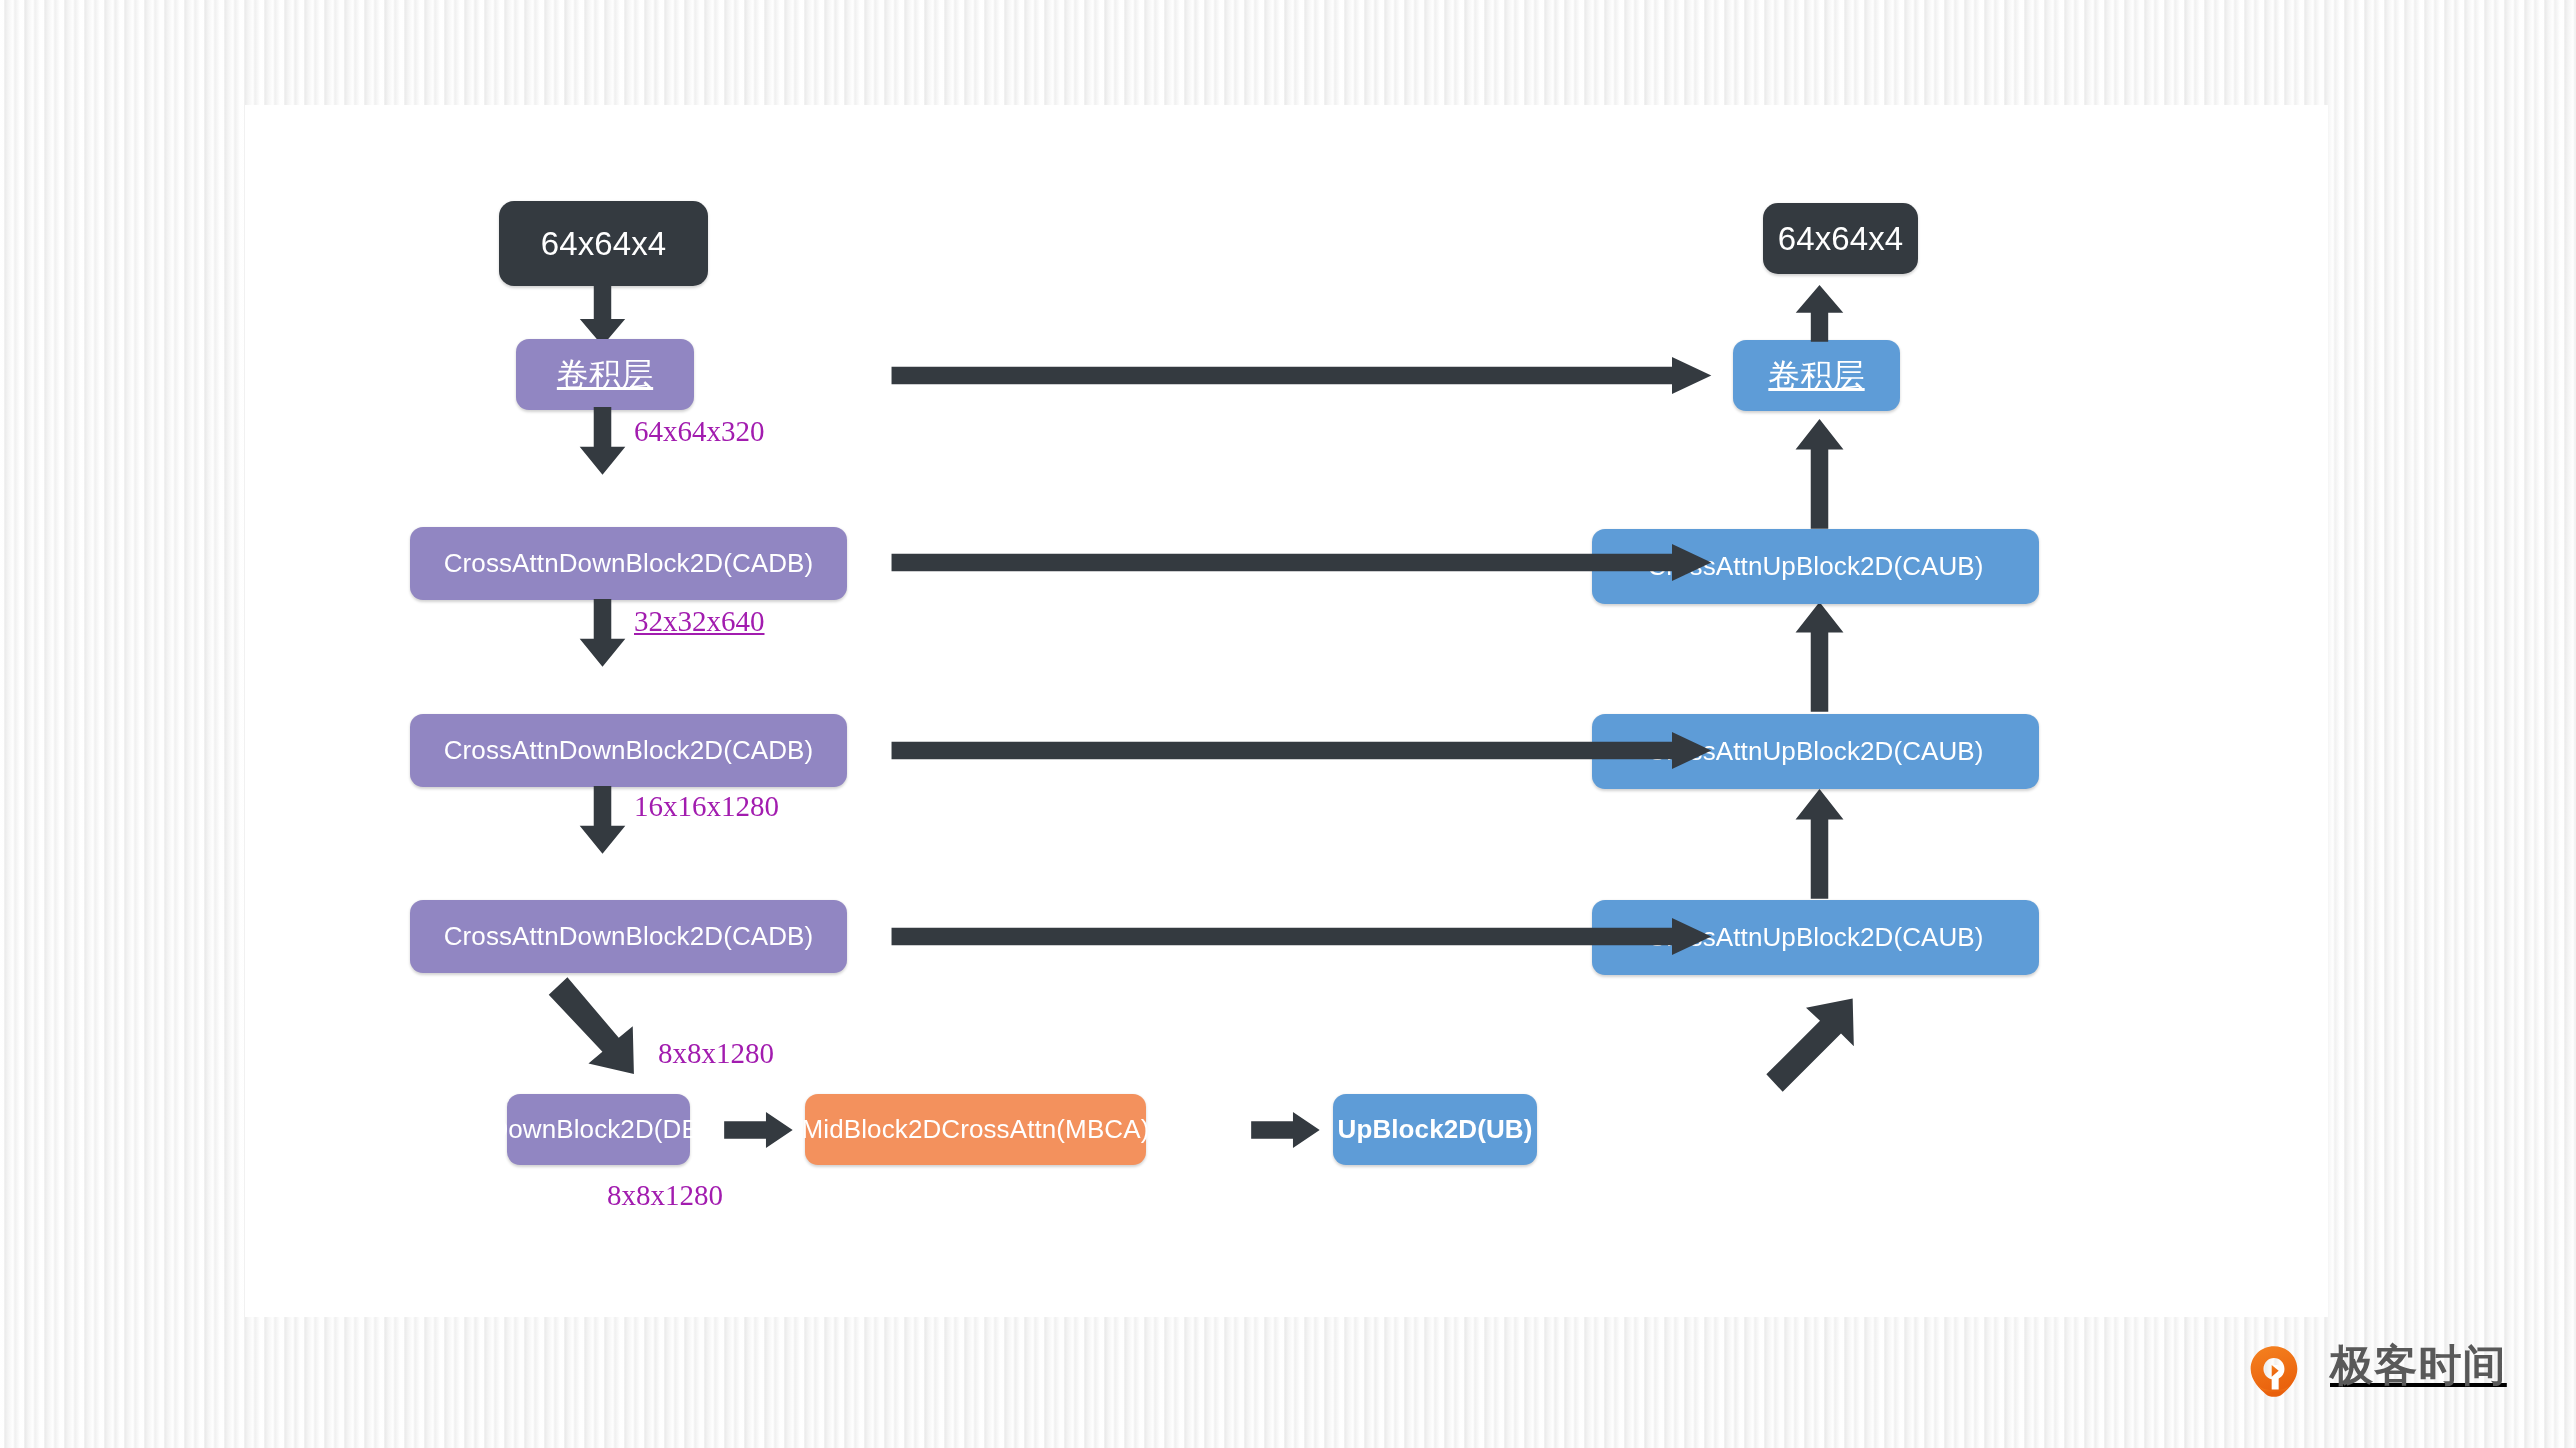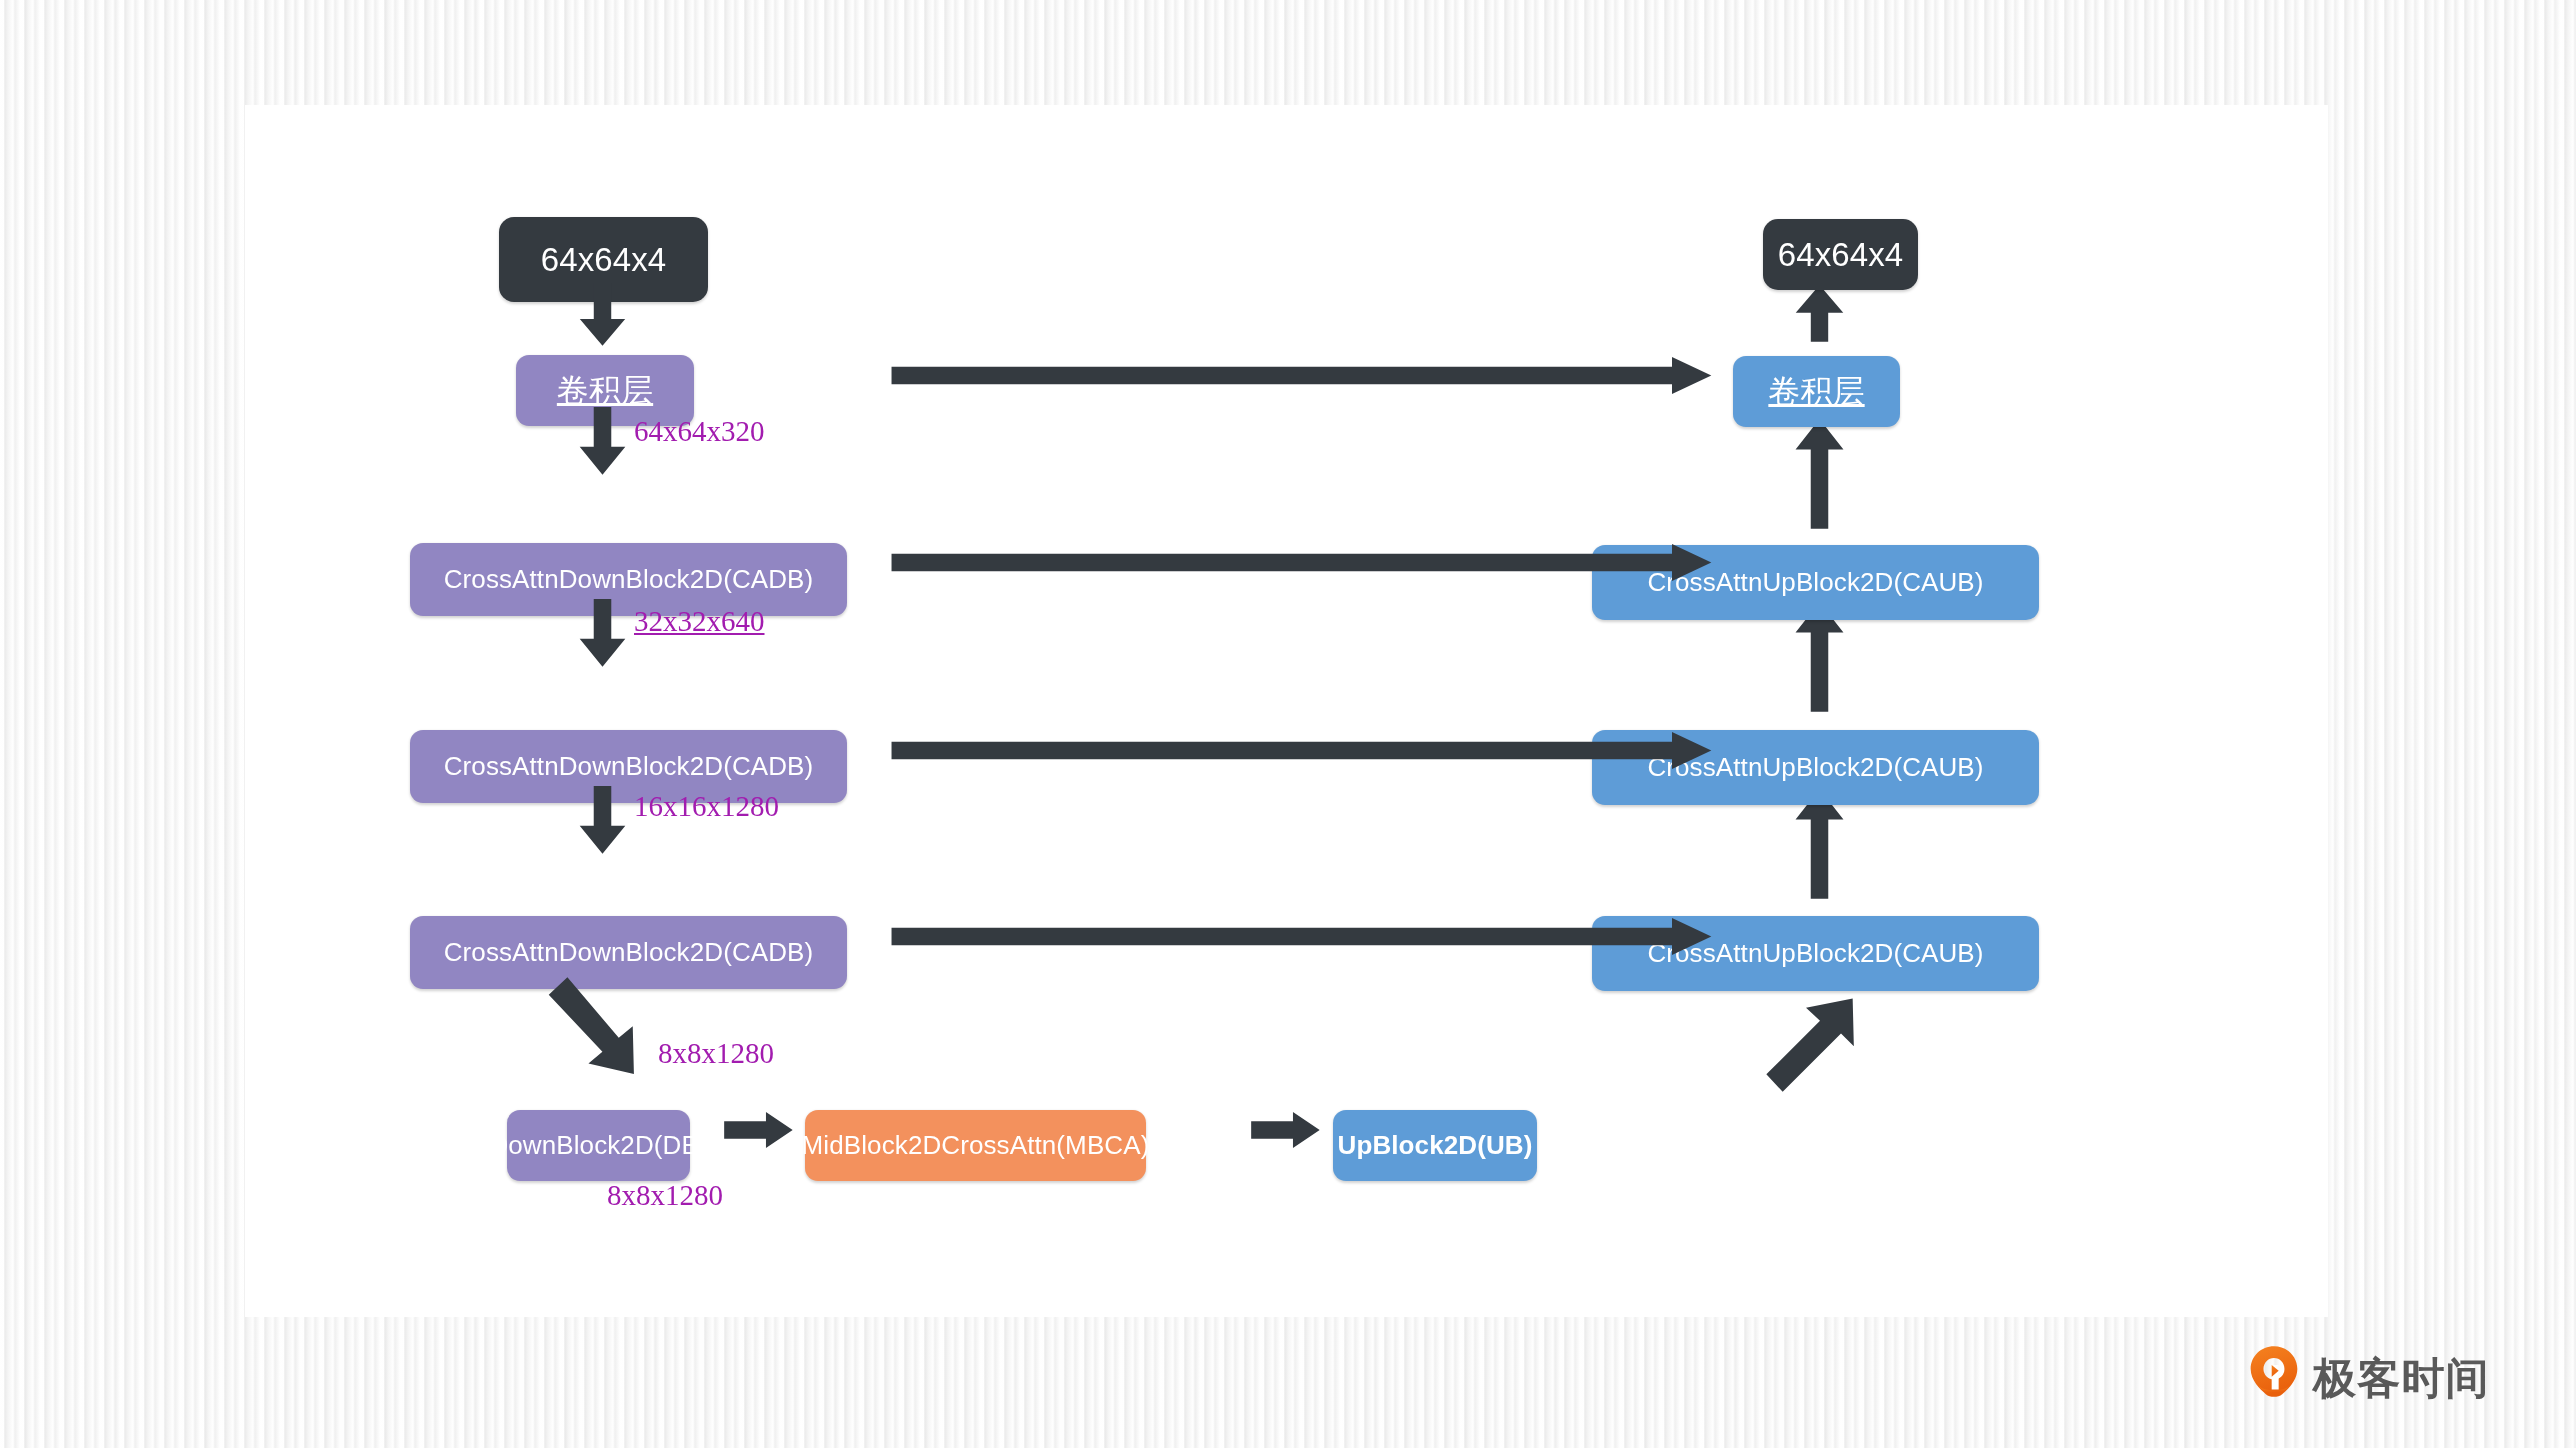--- a/index.html
+++ b/index.html
@@ -50,21 +50,20 @@
     display: flex;
     align-items: center;
     justify-content: center;
     box-sizing: border-box;
     border-radius: 13px;
     color: #ffffff;
     text-align: center;
     letter-spacing: 0.1px;
     white-space: nowrap;
     box-shadow: 0 1.2px 2.9px rgba(0,0,0,0.18);
-    margin-top: 16px;
   }
   .node.dark   { background: #343a40; border-radius: 15px; }
   .node.purple { background: #9186c2; }
   .node.blue   { background: #5e9cd7; }
   .node.orange { background: #f3915d; }
 
   .fs-big   { font-size: 33px; }
   .fs-cn    { font-size: 32px; text-decoration: underline; }
   .fs-block { font-size: 26px; }
 
@@ -81,22 +80,23 @@
   .arrow { position: absolute; }
   .arrow svg { display: block; overflow: visible; }
   .ar-fill { fill: #343a40; }
 
   
   #watermark {
     position: absolute;
     left: 2246px;
     top: 1344px;
     display: flex;
-    align-items: flex-end;
-    gap: 11px;
+    align-items: flex-start;
+    gap: 28px;
+    text-decoration: underline;
   }
   #wm-mark {
     width: 56px;
     height: 56px;
     position: relative;
     flex: 0 0 auto;
   }
   #wm-text {
     font-size: 43px;
     color: #595959;

